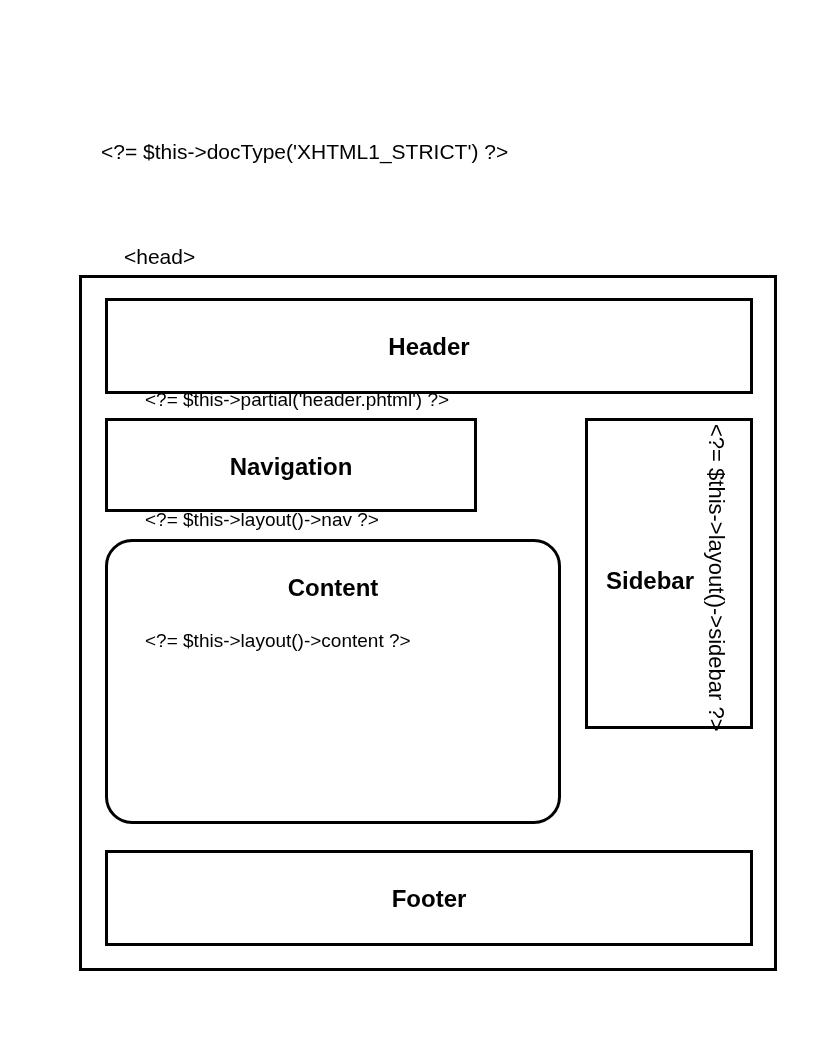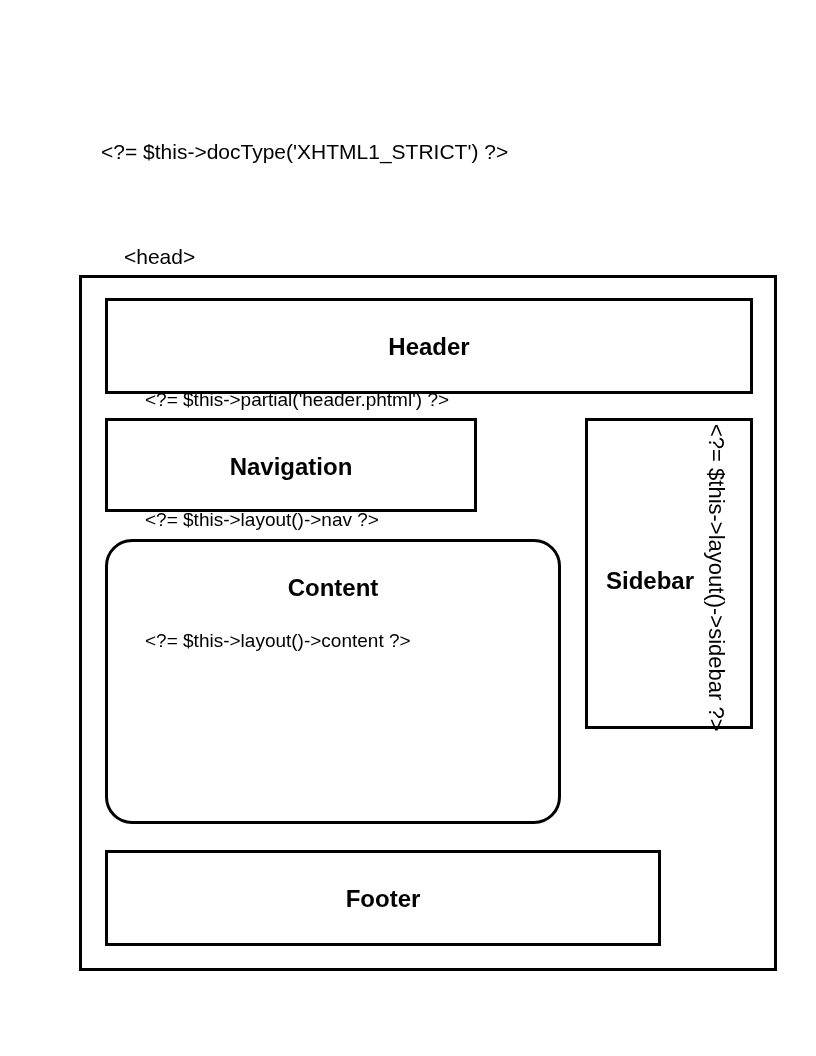--- a/index.html
+++ b/index.html
@@ -37,21 +37,21 @@
   .inner-box {
     position: absolute;
     border: 3px solid #000000;
     background: #ffffff;
   }
   .box-header    { left: 23px;  top: 20px;  width: 648px; height: 96px; }
   .box-nav       { left: 23px;  top: 140px; width: 372px; height: 94px; }
   .box-content   { left: 23px;  top: 261px; width: 456px; height: 285px; border-radius: 27px; }
   .box-sidebar   { left: 503px; top: 140px; width: 168px; height: 311px;
                    display: flex; flex-direction: row; align-items: center; }
-  .box-footer    { left: 23px;  top: 572px; width: 556px; height: 96px; }
+  .box-footer    { left: 23px;  top: 572px; width: 648px; height: 96px; }
 
   .box-title {
     font-size: 24px;
     font-weight: bold;
     line-height: 30px;
     text-align: center;
     margin-top: 13px;
   }
   .box-code {
     font-size: 19px;

